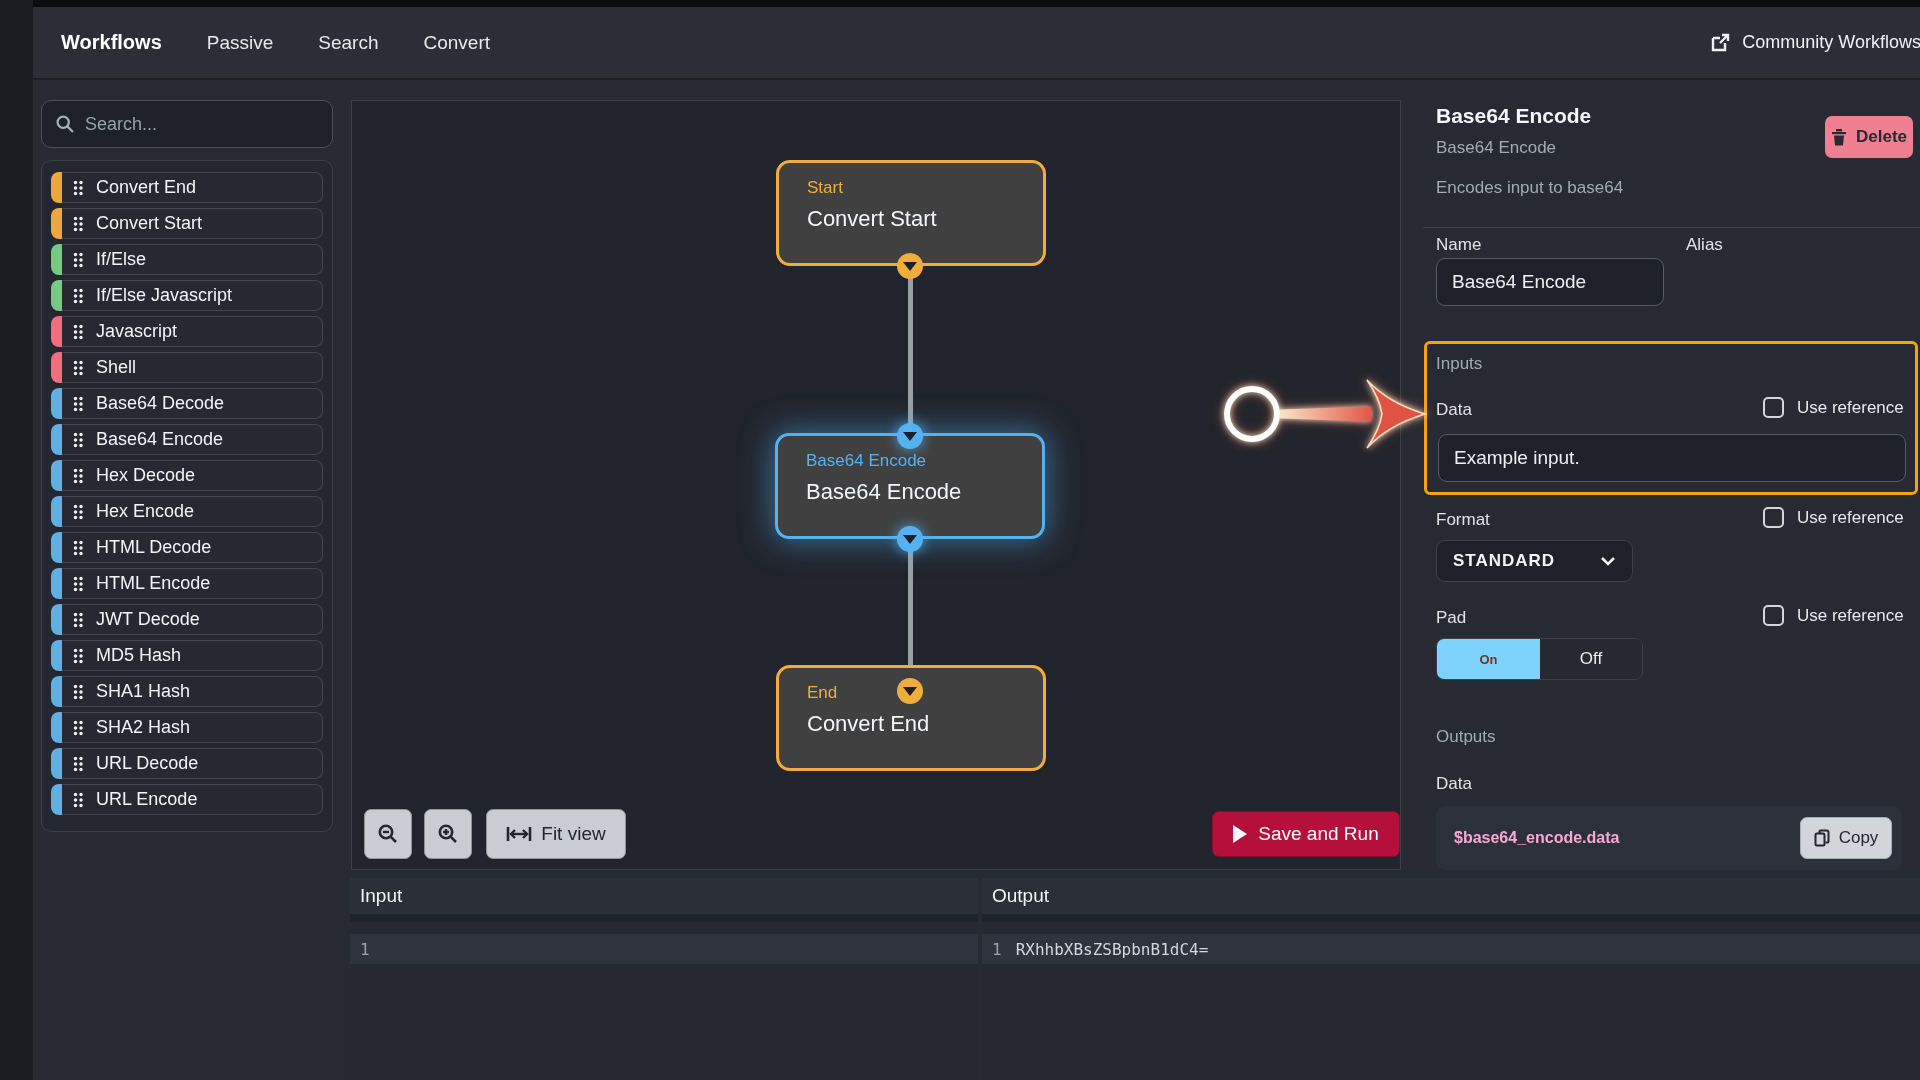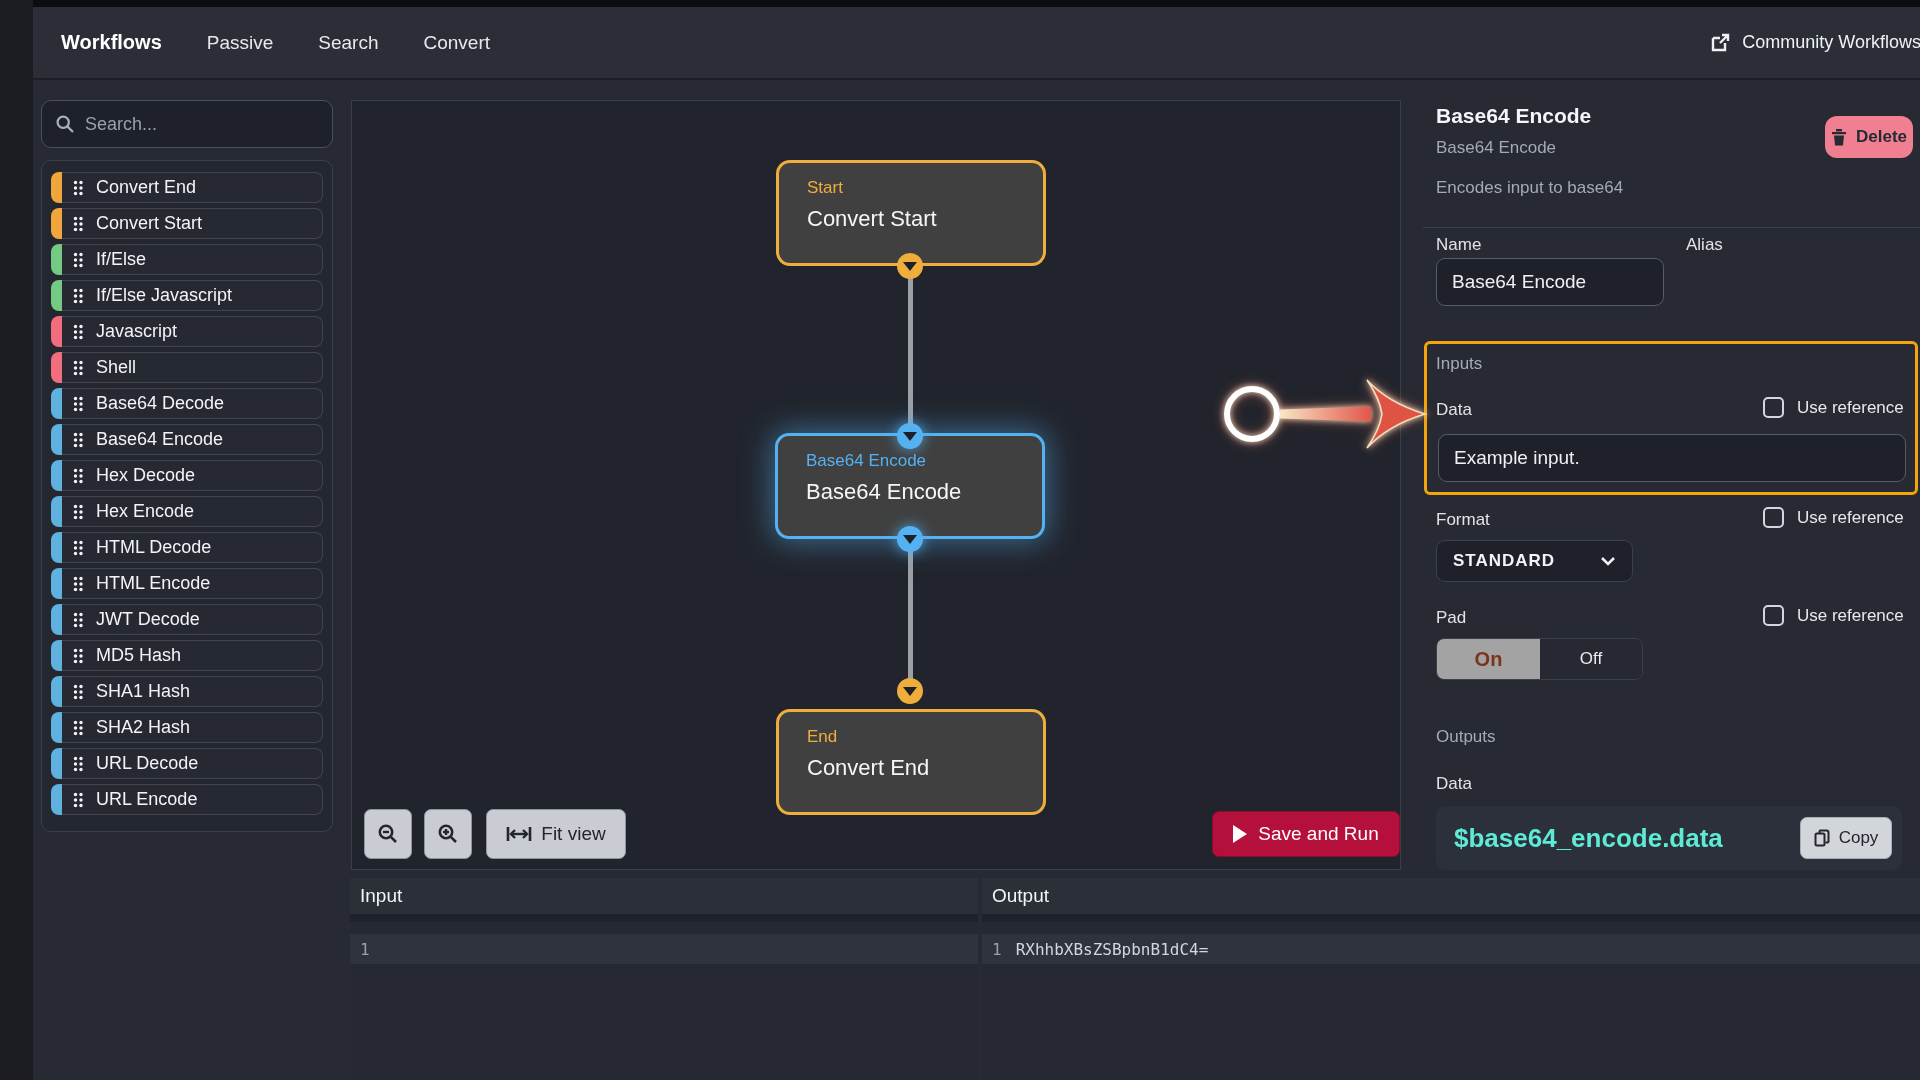--- a/index.html
+++ b/index.html
@@ -45,39 +45,39 @@
             display:flex; align-items:center; justify-content:center; gap:9px; color:#23262e; font-size:19px; cursor:pointer; }
   .runbtn { position:absolute; left:860px; top:710px; width:188px; height:46px; background:#b5103c; border:1px solid #8c0c2f; border-radius:7px;
             display:flex; align-items:center; justify-content:center; gap:11px; color:#ffffff; font-size:19px; cursor:pointer; }
   .play { width:0; height:0; border-left:14px solid #ffffff; border-top:9px solid transparent; border-bottom:9px solid transparent; }
 
   
   .inspector { position:absolute; left:1382px; top:82px; width:538px; height:794px; }
   .insp-title { position:absolute; left:21px; top:22px; font-size:21px; font-weight:bold; color:#f4f6f9; }
   .insp-sub   { position:absolute; left:21px; top:56px; font-size:17px; color:#a5aab2; }
   .insp-desc  { position:absolute; left:21px; top:96px; font-size:17px; color:#a5aab2; }
-  .delbtn { position:absolute; left:410px; top:34px; width:88px; height:42px; background:#f17f92; border-radius:12px;
+  .delbtn { position:absolute; left:410px; top:34px; width:88px; height:42px; background:#f17f92; border-radius:7px;
             display:flex; align-items:center; justify-content:center; gap:9px; color:#262a33; font-size:17px; font-weight:bold; cursor:pointer; }
   .divider { position:absolute; left:8px; top:145px; width:500px; height:1px; background:#3c4048; }
   .flabel { position:absolute; font-size:17px; color:#e0e4e9; }
   .slabel { position:absolute; font-size:17px; color:#a5aab2; }
   .field { position:absolute; background:#1e212a; border:1.5px solid #565b64; border-radius:9px; color:#eef0f3; font-size:19px;
            display:flex; align-items:center; padding-left:15px; cursor:text; }
   .checkrow { position:absolute; display:flex; align-items:center; gap:13px; }
   .checkbox { width:21px; height:21px; border:2px solid #d3d7dd; border-radius:5px; background:transparent; cursor:pointer; flex:none; }
   .checklabel { font-size:17px; color:#e6e9ee; }
   .dropdown { position:absolute; left:21px; top:458px; width:197px; height:42px; background:#1e212a; border:1px solid #3c4048; border-radius:9px;
               display:flex; align-items:center; justify-content:space-between; padding:0 16px; cursor:pointer; }
   .dropdown .dval { color:#f2f4f7; font-size:17px; font-weight:bold; letter-spacing:1px; }
   .toggle { position:absolute; left:21px; top:556px; width:207px; height:42px; border:1px solid #3c4048; border-radius:8px; overflow:hidden; display:flex; }
-  .tog-on  { width:104px; background:#a3a3a3; color:#7c331c; font-size:20px; font-weight:bold; display:flex; align-items:center; justify-content:center; cursor:pointer; }
+  .tog-on  { width:104px; background:#7dd3fc; color:#7c331c; font-size:13px; font-weight:bold; display:flex; align-items:center; justify-content:center; cursor:pointer; }
   .tog-off { width:103px; background:#262932; color:#e8ebef; font-size:17px; display:flex; align-items:center; justify-content:center; cursor:pointer; }
   .outbox { position:absolute; left:21px; top:724px; width:466px; height:64px; background:#2c303a; border-radius:9px;
             display:flex; align-items:center; padding:0 10px 0 18px; }
-  .outval { color:#5eead4; font-size:26px; font-weight:bold; flex:1; }
+  .outval { color:#f9a8d4; font-size:16px; font-weight:bold; flex:1; }
   .copybtn { width:92px; height:42px; background:#d2d5da; border:1px solid #a9adb5; border-radius:7px;
              display:flex; align-items:center; justify-content:center; gap:9px; color:#23262e; font-size:17px; cursor:pointer; }
   .vscroll { position:absolute; left:516px; top:146px; width:12px; height:646px; background:#22252c; }
   .vthumb { position:absolute; left:3px; top:34px; width:6px; height:566px; background:#82878f; border-radius:3px; cursor:grab; }
   .sarr { position:absolute; left:2px; width:0; height:0; border-left:5px solid transparent; border-right:5px solid transparent; }
   .sarr.up { top:8px; border-bottom:8px solid #82878f; }
   .sarr.dn { bottom:8px; border-top:8px solid #82878f; }
 
   
   .hlbox { position:absolute; left:1391px; top:341px; width:494px; height:154px; border:3.5px solid #f2a40a; border-radius:6px; pointer-events:none; z-index:40; }
@@ -381,21 +381,21 @@
     <div class="edge" style="top:437px; height:153px;"></div>
 
     <div class="node" style="left: 424px; top: 59px; border-color: rgb(239, 174, 60);">
       <div class="ntype" style="color: rgb(239, 174, 60);">Start</div>
       <div class="nname">Convert Start</div>
     </div>
     <div class="node selected" style="left: 423px; top: 332px; border-color: rgb(85, 178, 242);">
       <div class="ntype" style="color: rgb(85, 178, 242);">Base64 Encode</div>
       <div class="nname">Base64 Encode</div>
     </div>
-    <div class="node" style="left: 424px; top: 608px; border-color: rgb(239, 174, 60);">
+    <div class="node" style="left: 424px; top: 564px; border-color: rgb(239, 174, 60);">
       <div class="ntype" style="color: rgb(239, 174, 60);">End</div>
       <div class="nname">Convert End</div>
     </div>
 
     <div class="port" style="top: 152px; background: rgb(239, 174, 60);"></div>
     <div class="port glow" style="top: 322px; background: rgb(85, 178, 242);"></div>
     <div class="port glow" style="top: 425px; background: rgb(85, 178, 242);"></div>
     <div class="port" style="top: 577px; background: rgb(239, 174, 60);"></div>
 
     <div class="cbtn" style="left:12px; top:708px;">

